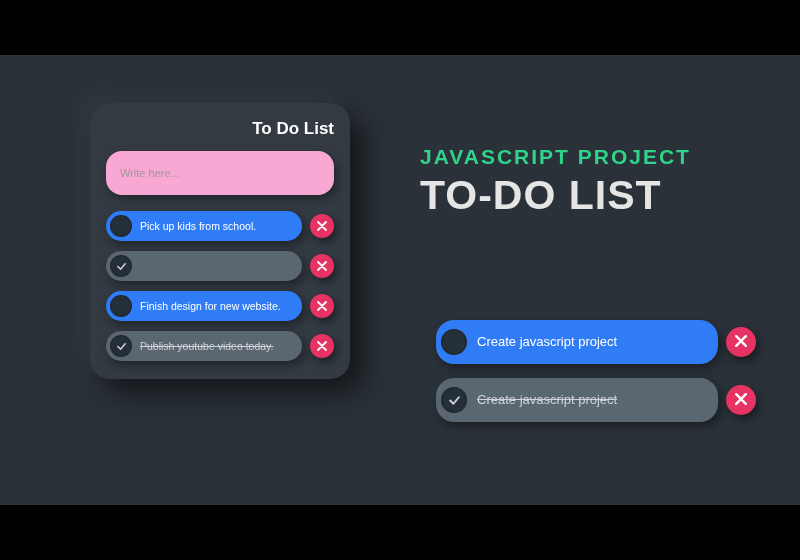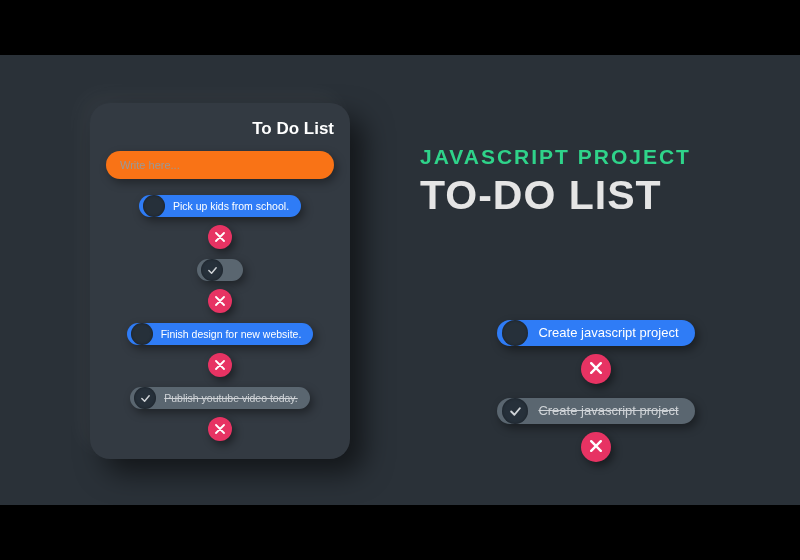--- a/index.html
+++ b/index.html
@@ -31,38 +31,37 @@
   }
   .card-title {
     color: #fff;
     font-weight: 700;
     font-size: 17px;
     text-align: right;
     margin-bottom: 12px;
   }
   .input-pill {
     width: 100%;
-    height: 28px;
+    height: 44px;
     border-radius: 16px;
-    background: #f97316;
+    background: #f9a8d4;
     border: none;
     outline: none;
     padding: 0 14px;
     font-size: 11px;
     color: #333;
     box-shadow: 3px 4px 10px rgba(0,0,0,0.35);
     margin-bottom: 16px;
   }
   .input-pill::placeholder { color: #999; }
   .row {
     display: flex;
     align-items: center;
     gap: 8px;
     margin-bottom: 10px;
-    flex-direction: column;
   }
   .row:last-child { margin-bottom: 0; }
   .task-pill {
     flex: 1;
     display: flex;
     align-items: center;
     height: 30px;
     border-radius: 15px;
     padding: 0 12px 0 4px;
     box-shadow: 3px 4px 10px rgba(0,0,0,0.4);

